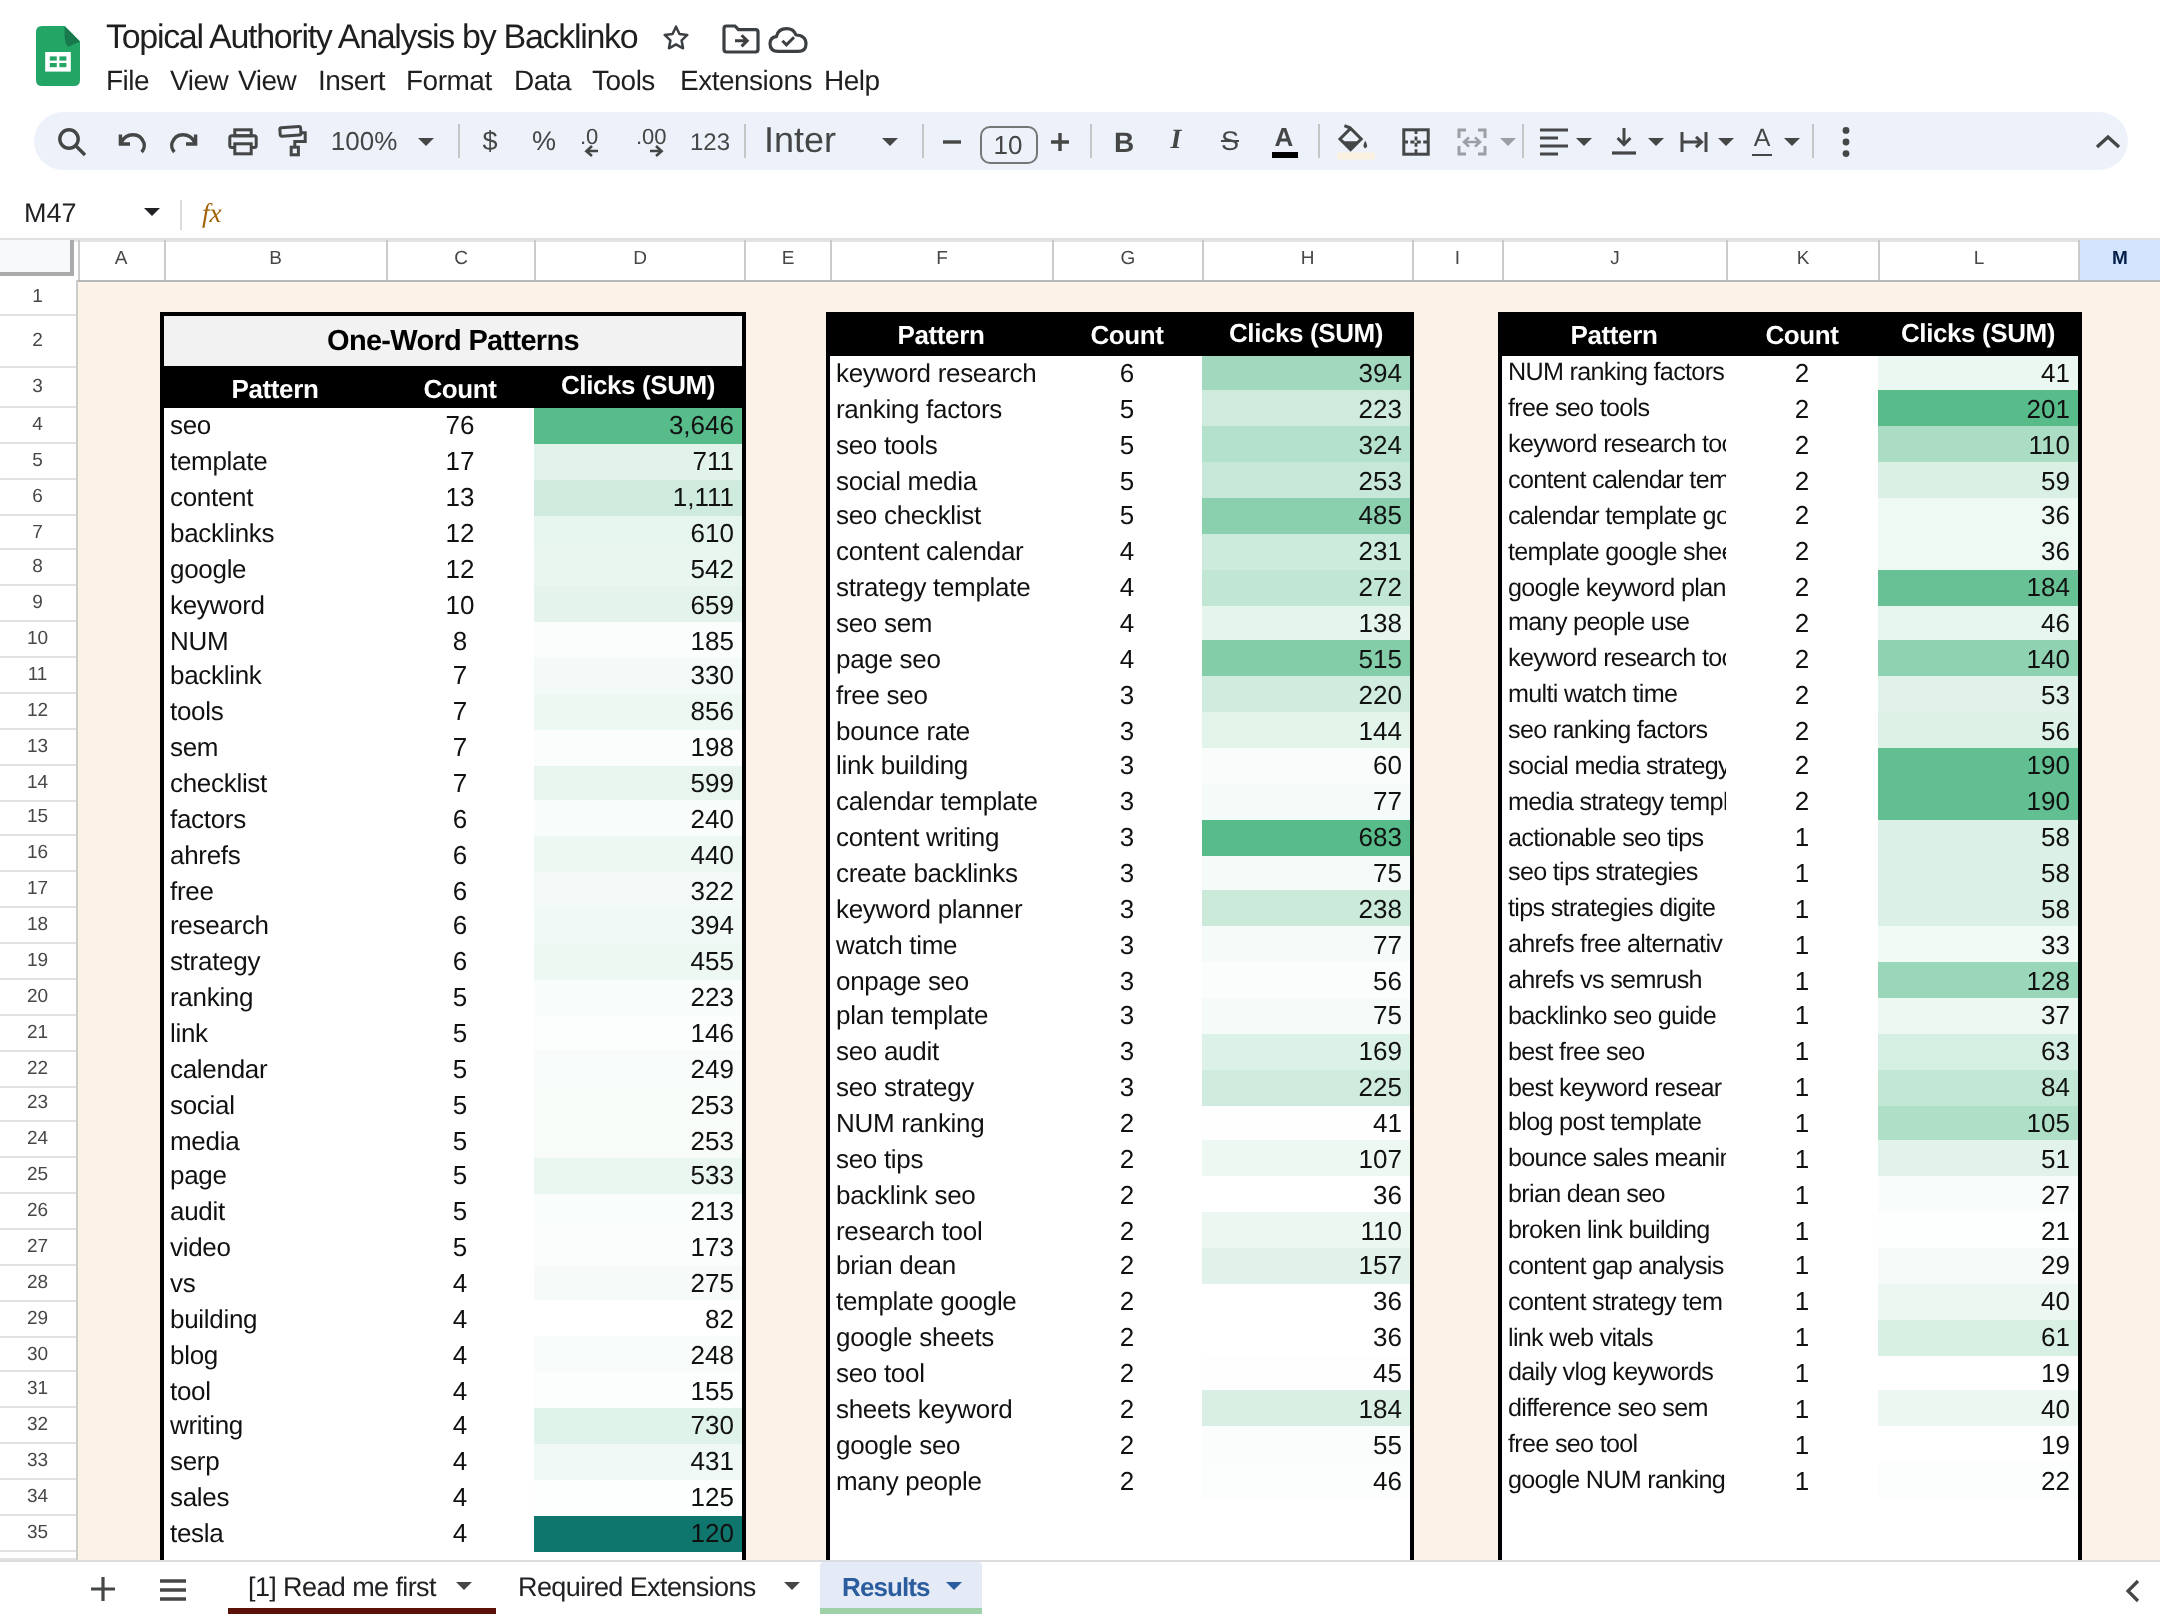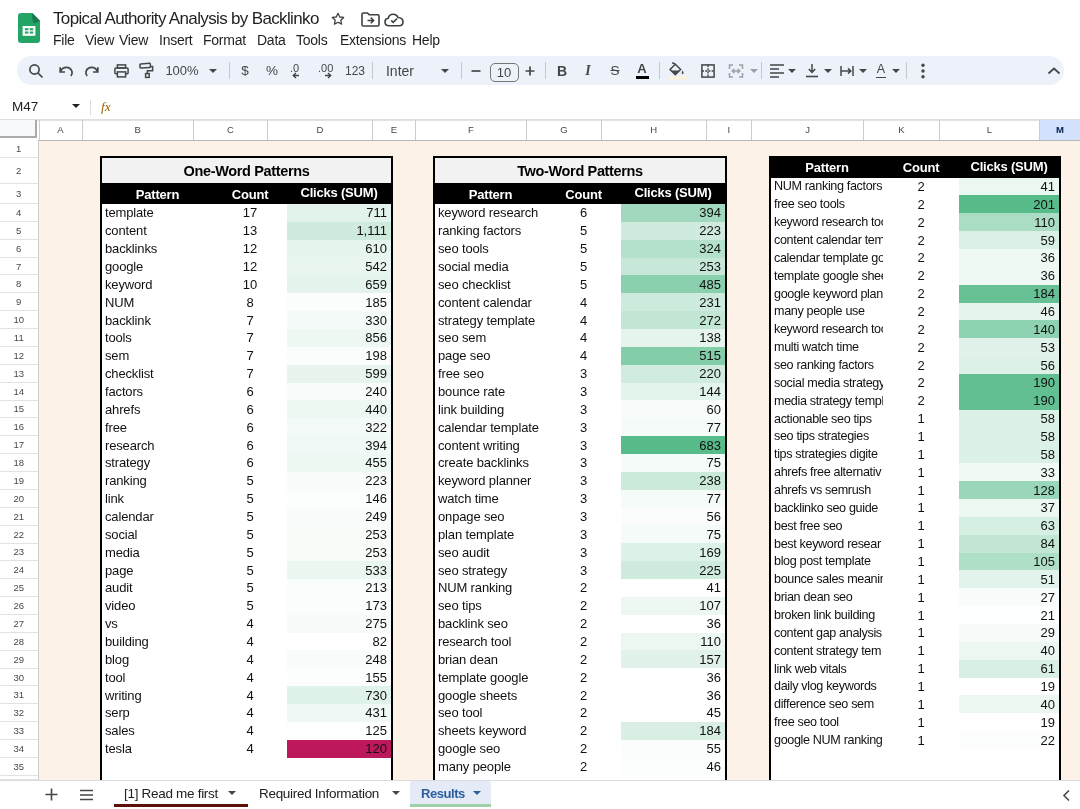--- a/index.html
+++ b/index.html
@@ -20,21 +20,21 @@
 #fx{position:absolute;left:101px;top:99px;font-size:13.5px;font-style:italic;color:#a16207;font-family:"Liberation Serif",serif;}
 
 #colhdr{position:absolute;left:0;top:120px;width:1080px;height:20px;background:#fff;border-top:1px solid #e3e3e3;}
 .chc{position:absolute;top:120px;height:20px;line-height:20px;text-align:center;font-size:9.5px;color:#474747;border-left:1px solid #cbcdcb;}
 #corner{position:absolute;left:0;top:120px;width:37px;height:18px;background:#f8f9fa;border-right:2.5px solid #a9acaa;border-bottom:2.5px solid #a9acaa;}
 #rowhdrs{position:absolute;left:0;top:140px;width:38.5px;height:640px;background:#fff;border-right:1px solid #cbcdcb;}
 .rh{position:absolute;left:0;width:37.5px;text-align:center;font-size:9.5px;color:#474747;border-bottom:1px solid #e1e3e1;display:flex;align-items:center;justify-content:center;}
 
 #grid{position:absolute;left:38.5px;top:140px;width:1041.5px;height:640px;background:#fcf2e8;}
 
-.tbl{position:absolute;border:2px solid #000;border-bottom:none;background:#fff;height:624.5px;overflow:hidden;margin-left:20px;}
+.tbl{position:absolute;border:2px solid #000;border-bottom:none;background:#fff;height:624.5px;overflow:hidden;}
 .ttl{height:26.5px;background:#f2f2f2;border-bottom:1px solid #000;text-align:center;font-weight:bold;font-size:14.5px;color:#000;line-height:26.5px;letter-spacing:-0.35px;}
 .hdr{height:20px;background:#000;color:#fff;font-weight:bold;font-size:13px;display:flex;align-items:center;letter-spacing:-0.2px;}
 .hup{position:relative;top:-1.5px;}
 .r{height:17.87px;display:flex;font-size:13px;color:#111;}
 .p{padding-left:3px;white-space:nowrap;overflow:hidden;display:flex;align-items:center;letter-spacing:-0.15px;}
 .t3 .p{font-size:12.6px;letter-spacing:-0.35px;}
 .c{text-align:center;display:flex;align-items:center;justify-content:center;}
 .v{text-align:right;display:flex;align-items:center;justify-content:flex-end;padding-right:4px;white-space:nowrap;}
 
 #bbar{position:absolute;left:0;top:780px;width:1080px;height:29px;background:#fff;border-top:1px solid #dadce0;}
@@ -134,21 +134,21 @@
     <svg width="20" height="16" viewBox="0 0 20 16">
       <text x="1" y="9" font-size="11" fill="#444746" font-family="Liberation Sans">.00</text>
       <path d="M8 12.5 L13.5 12.5 M11 10 L13.8 12.6 L11 15" stroke="#444746" stroke-width="1.3" fill="none"></path>
     </svg>
   </div>
 <div class="ticn" style="left:343.0px;width:24px">
     <span class="ttxt" style="font-size:12px">123</span>
   </div>
 <div class="tdiv" style="left:372px"></div>
 <div class="ticn" style="left:380.0px;width:40px">
-    <span class="ttxt" style="font-size:14px">Inter</span>
+    <span class="ttxt" style="font-size:18px">Inter</span>
   </div>
 <div class="ticn" style="left:440px;width:10px">
     <div class="caret"></div>
   </div>
 <div class="tdiv" style="left:461px"></div>
 <div class="ticn" style="left:469.0px;width:14px">
     <svg width="12" height="12" viewBox="0 0 12 12">
       <path d="M1.5 6 L10.5 6" stroke="#444746" stroke-width="1.7"></path>
     </svg>
   </div>
@@ -308,20 +308,25 @@
 <div class="rh" style="top:757.9700000000001px;height:17.870000000000005px">35</div>
 <div class="rh" style="top:775.8400000000001px;height:4.1599999999998545px"></div>
 <div class="tbl " style="left:80.0px;top:155.5px;width:293.0px;">
 <div class="ttl">One-Word Patterns</div>
 <div class="hdr">
       <div style="width:111px;text-align:center">Pattern</div>
       <div style="width:74px;text-align:center">Count</div>
       <div style="width:104px;text-align:center" class="hup">Clicks (SUM)</div>
     </div>
 <div class="r">
+      <div class="p" style="width:111px">seo</div>
+      <div class="c" style="width:74px">76</div>
+      <div class="v" style="width:104px;background:#57bb8a">3,646</div>
+    </div>
+<div class="r">
       <div class="p" style="width:111px">template</div>
       <div class="c" style="width:74px">17</div>
       <div class="v" style="width:104px;background:#e1f3ea">711</div>
     </div>
 <div class="r">
       <div class="p" style="width:111px">content</div>
       <div class="c" style="width:74px">13</div>
       <div class="v" style="width:104px;background:#ceebdd">1,111</div>
     </div>
 <div class="r">
@@ -460,25 +465,24 @@
       <div class="v" style="width:104px;background:#eff8f4">431</div>
     </div>
 <div class="r">
       <div class="p" style="width:111px">sales</div>
       <div class="c" style="width:74px">4</div>
       <div class="v" style="width:104px;background:#fdfefe">125</div>
     </div>
 <div class="r">
       <div class="p" style="width:111px">tesla</div>
       <div class="c" style="width:74px">4</div>
-      <div class="v" style="width:104px;background:#be185d">120</div>
+      <div class="v" style="width:104px;background:#0f766e">120</div>
     </div>
 </div>
 <div class="tbl " style="left:413.0px;top:155.5px;width:294.0px;">
-<div class="ttl">Two-Word Patterns</div>
 <div class="hdr">
       <div style="width:111px;text-align:center">Pattern</div>
       <div style="width:75px;text-align:center">Count</div>
       <div style="width:104px;text-align:center" class="hup">Clicks (SUM)</div>
     </div>
 <div class="r">
       <div class="p" style="width:111px">keyword research</div>
       <div class="c" style="width:75px">6</div>
       <div class="v" style="width:104px;background:#a2d9be">394</div>
     </div>
@@ -814,21 +818,21 @@
 <div class="abs" style="left:79px;top:789px;color:#444746">
 <svg width="15" height="12" viewBox="0 0 15 12">
       <path d="M1 1.5 L14 1.5 M1 6 L14 6 M1 10.5 L14 10.5" stroke="#444746" stroke-width="1.7"></path>
     </svg>
   </div>
 <div class="tab" style="left:124px">[1] Read me first</div>
 <div class="abs" style="left:228px;top:791px;">
     <div class="caret" style="border-top-color:#444746"></div>
   </div>
 <div class="abs" style="left:114px;top:804px;width:134px;height:3px;background:#5b1008"></div>
-<div class="tab" style="left:259px">Required Information</div>
+<div class="tab" style="left:259px">Required Extensions</div>
 <div class="abs" style="left:392px;top:791px;">
     <div class="caret" style="border-top-color:#444746"></div>
   </div>
 <div class="abs" style="left:410px;top:781px;width:81px;height:25px;background:#e4ebf7;border-radius:2px;"></div>
 <div class="tab" style="left:421px;color:#2b5d9e;font-weight:bold;font-size:13px;letter-spacing:-0.45px">Results</div>
 <div class="abs" style="left:473px;top:791px;">
     <div class="caret" style="border-top-color:#2b5d9e"></div>
   </div>
 <div class="abs" style="left:410px;top:804px;width:81px;height:3px;background:#9fd1a8"></div>
 <div class="abs" style="left:1062px;top:789px;">

